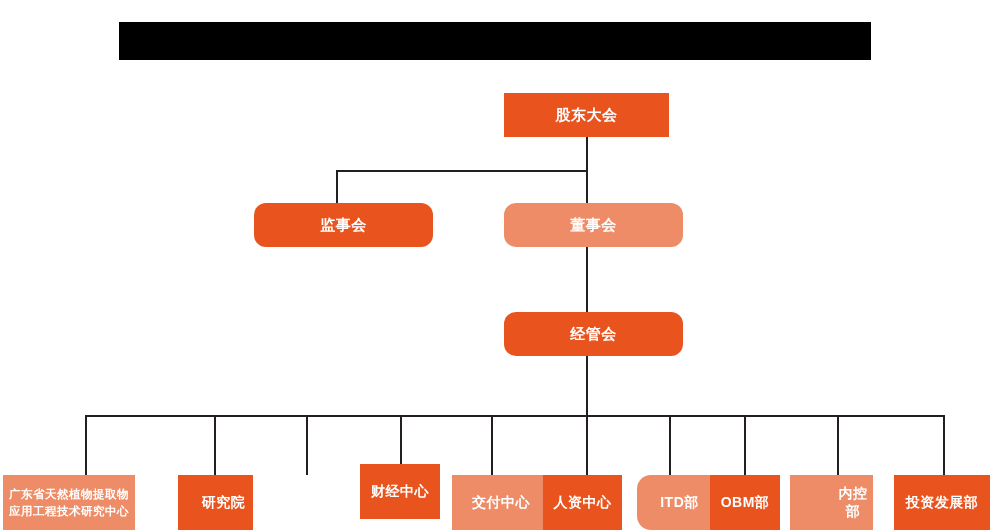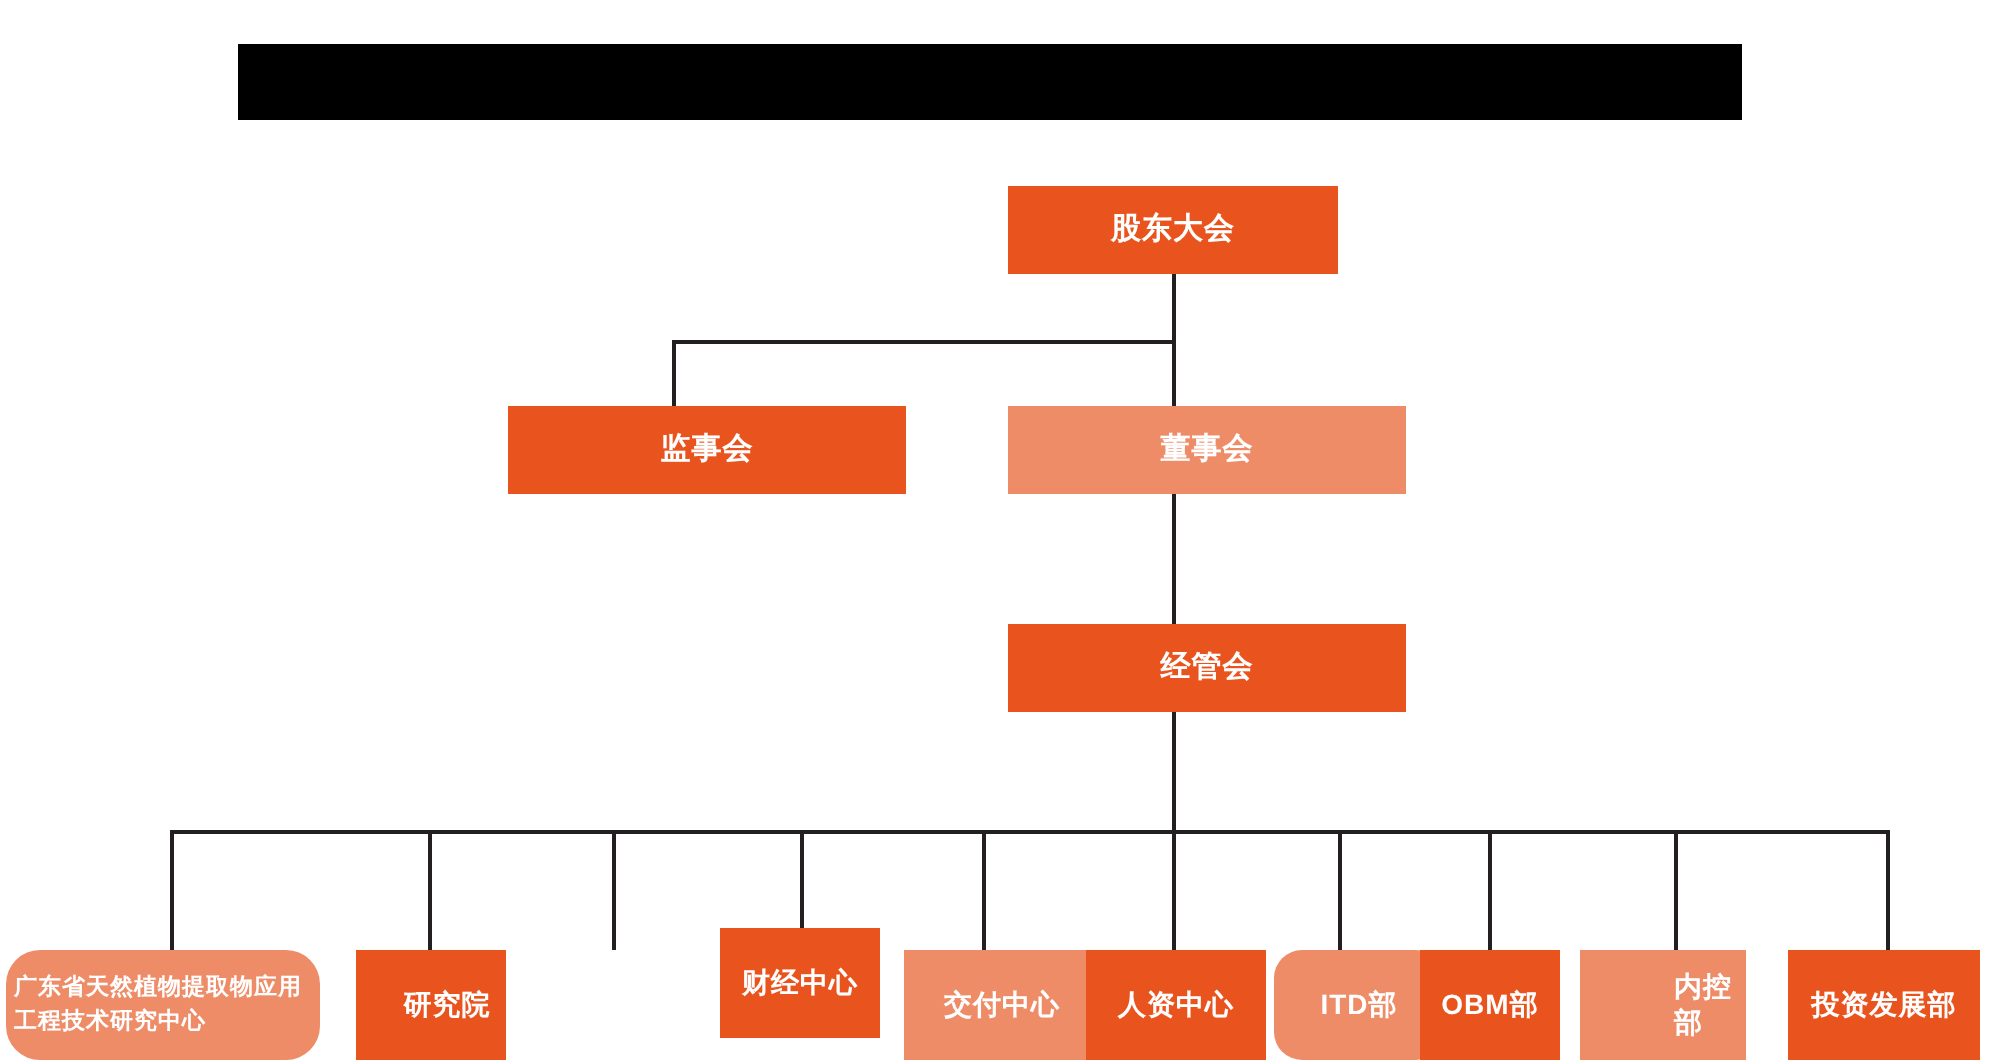--- a/index.html
+++ b/index.html
@@ -36,37 +36,38 @@
   .conn-v { width: 2px; }
   .conn-h { height: 2px; }
 
   
   .node {
     position: absolute;
     box-sizing: border-box;
     display: flex;
     align-items: center;
     justify-content: center;
+    text-align: center;
     color: #ffffff;
     font-weight: bold;
     line-height: 1.25;
     letter-spacing: 0.5px;
     user-select: none;
   }
   .node.dark  { background: #E9541E; }
   .node.light { background: #ED8C67; }
 
   .node-label {
     display: block;
     padding: 0 4px;
   }
 
   
   .tier-top   { width: 165px; height: 44px; font-size: 15px; }
-  .tier-mid   { width: 199px; height: 44px; font-size: 15px; }
+  .tier-mid   { width: 179px; height: 44px; font-size: 15px; border-radius: 12px; }
   .tier-leaf  { height: 55px; font-size: 14px; }
   .tier-leaf.wide-label { font-size: 11.5px; font-weight: bold; line-height: 1.45; }
 </style>
 </head>
 <body>
 
 <div id="org-chart">
 
   <div class="redaction-bar"></div>
 
@@ -102,38 +103,38 @@
     <span class="node-label">监事会</span>
   </div>
   <div class="node light tier-mid" style="left:504px; top:203px;">
     <span class="node-label">董事会</span>
   </div>
 
   <div class="node dark tier-mid" style="left:504px; top:312px;">
     <span class="node-label">经管会</span>
   </div>
 
-  <div class="node light tier-leaf wide-label" style="left:3px; top:475px; width:157px;border-radius:17px;">
+  <div class="node light tier-leaf wide-label" style="left:3px; top:475px; width:132px;">
     <span class="node-label">广东省天然植物提取物应用工程技术研究中心</span>
   </div>
 
   <div class="node dark tier-leaf" style="left:178px; top:475px; width:75px;padding-left:16px;">
     <span class="node-label">研究院</span>
   </div>
 
 
   <div class="node dark tier-leaf" style="left:360px; top:464px; width:80px;">
     <span class="node-label">财经中心</span>
   </div>
 
   <div class="node light tier-leaf" style="left:452px; top:475px; width:98px;">
     <span class="node-label">交付中心</span>
   </div>
 
-  <div class="node dark tier-leaf" style="left:543px; top:475px; width:90px;">
+  <div class="node dark tier-leaf" style="left:543px; top:475px; width:79px;">
     <span class="node-label">人资中心</span>
   </div>
 
   <div class="node light tier-leaf" style="left:637px; top:475px; width:85px;border-radius:14px;">
     <span class="node-label">ITD部</span>
   </div>
 
   <div class="node dark tier-leaf" style="left:710px; top:475px; width:70px;">
     <span class="node-label">OBM部</span>
   </div>

